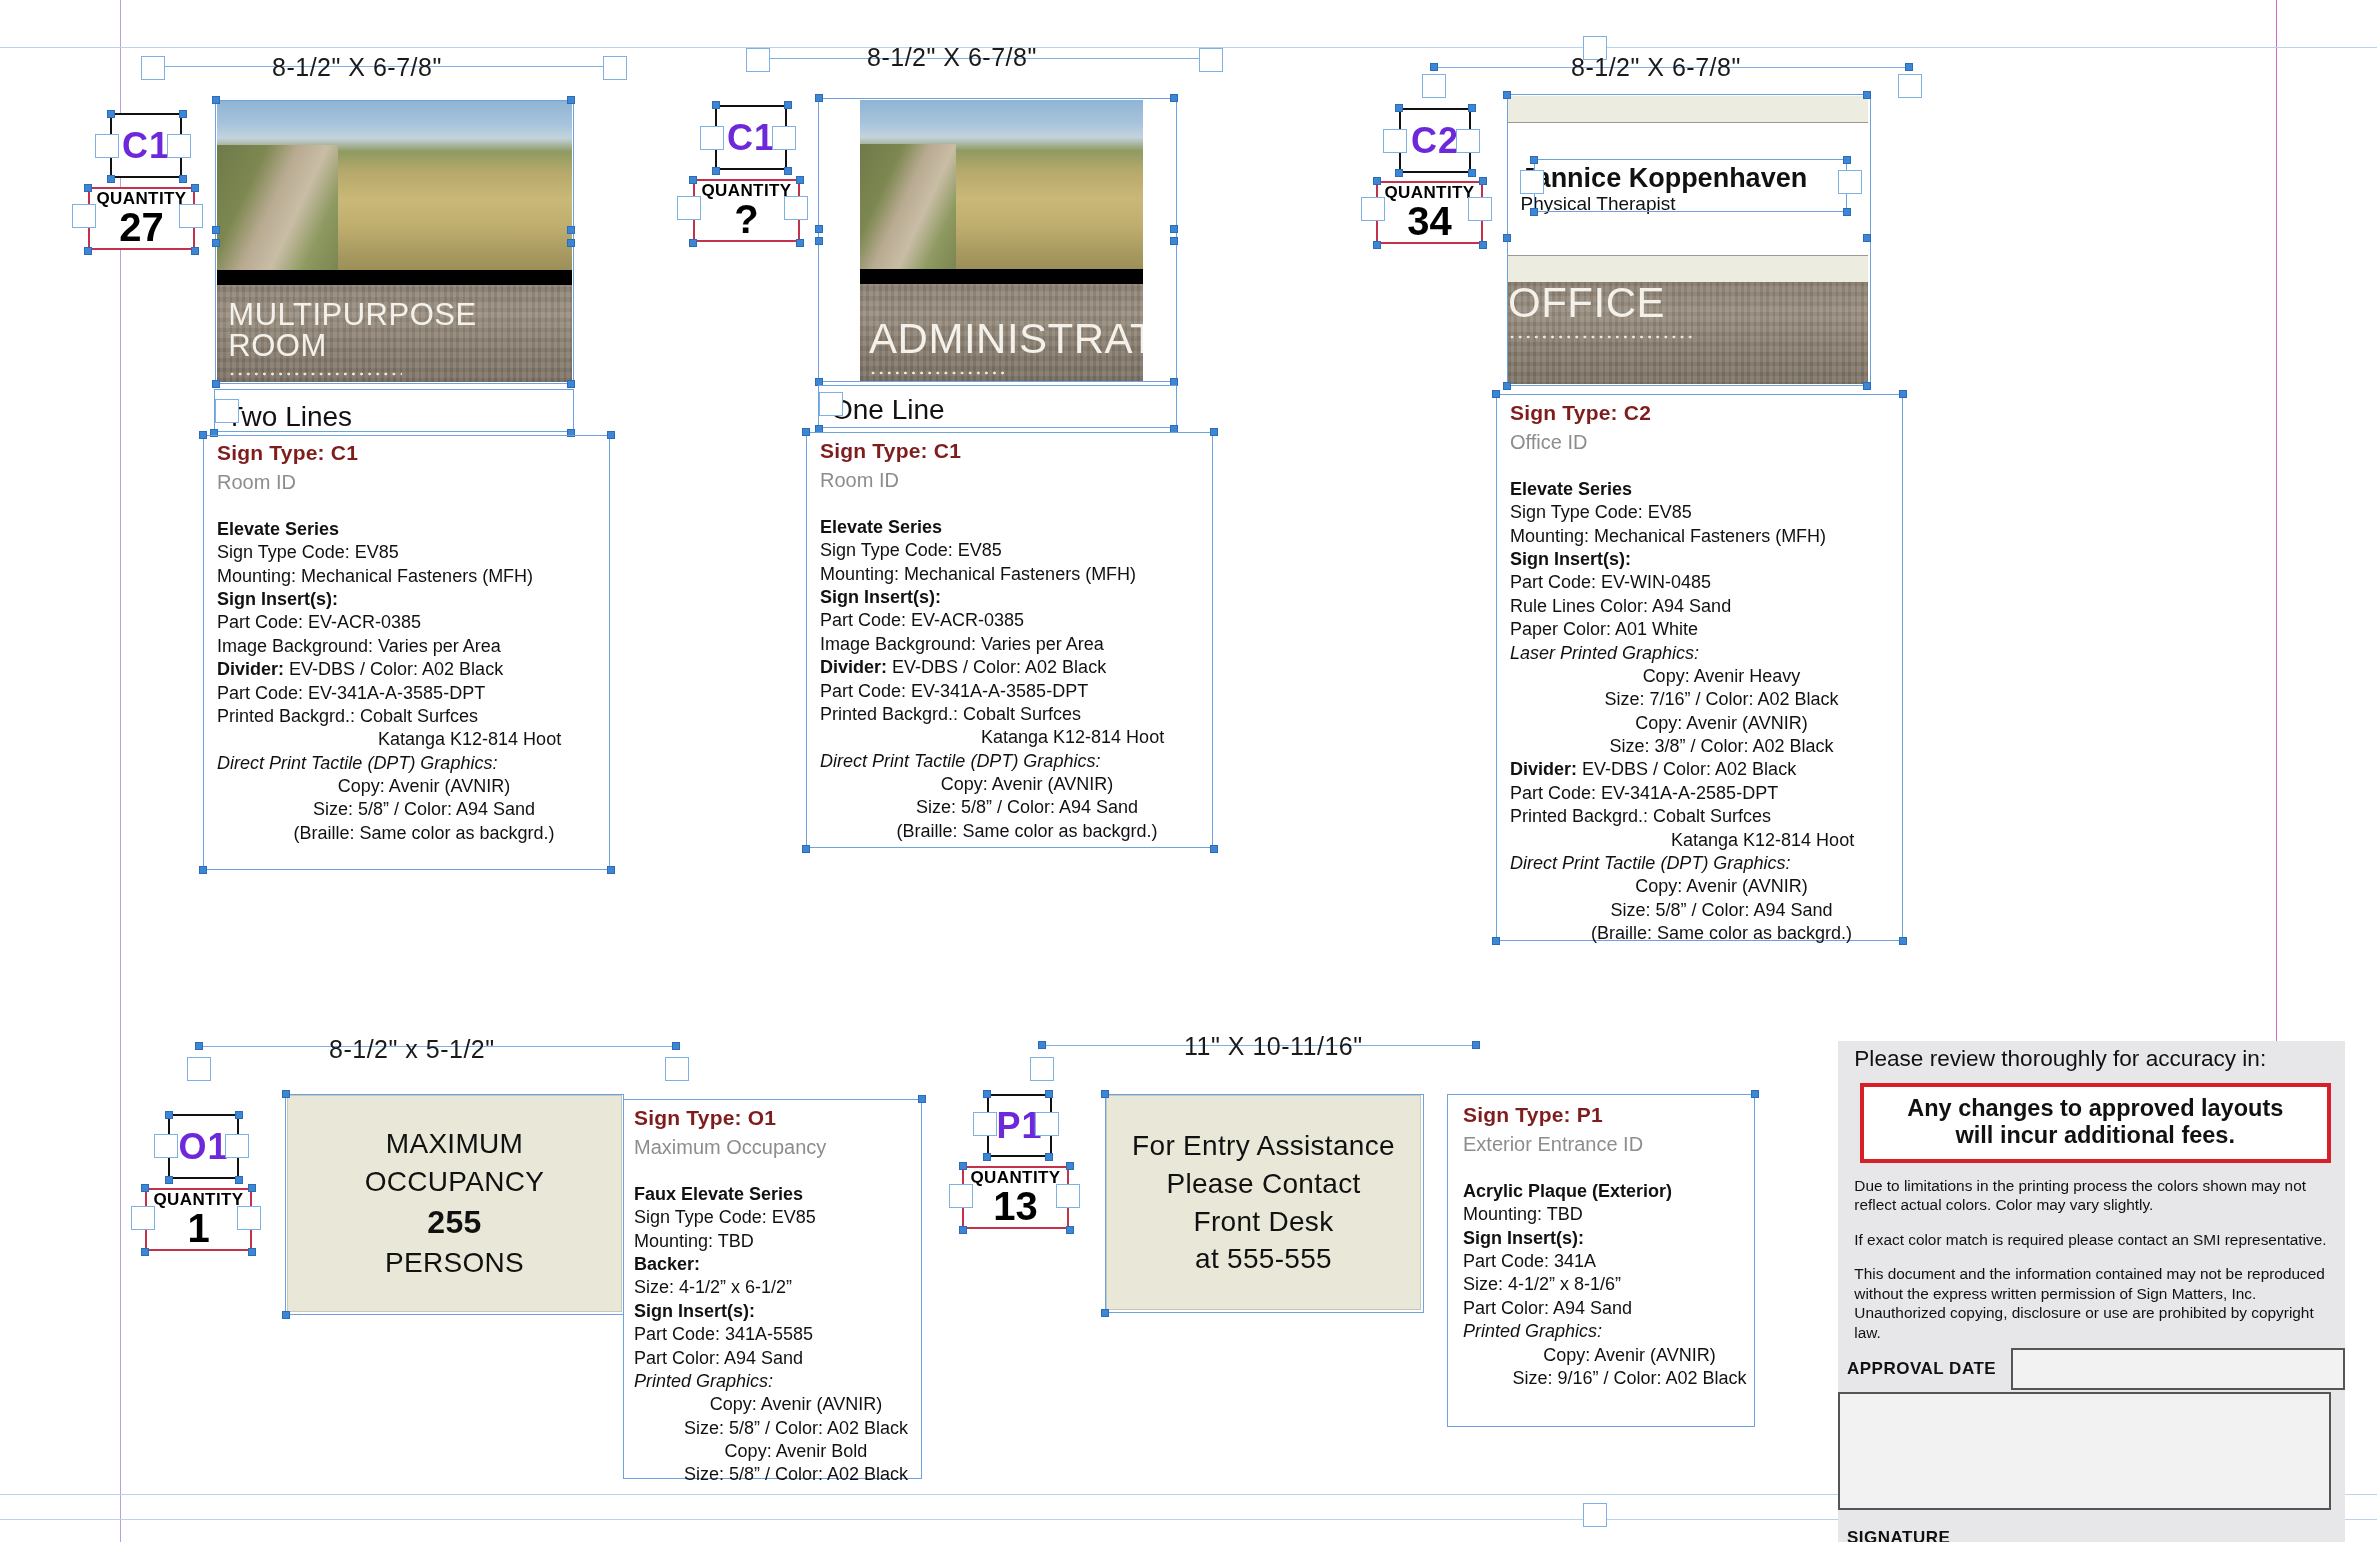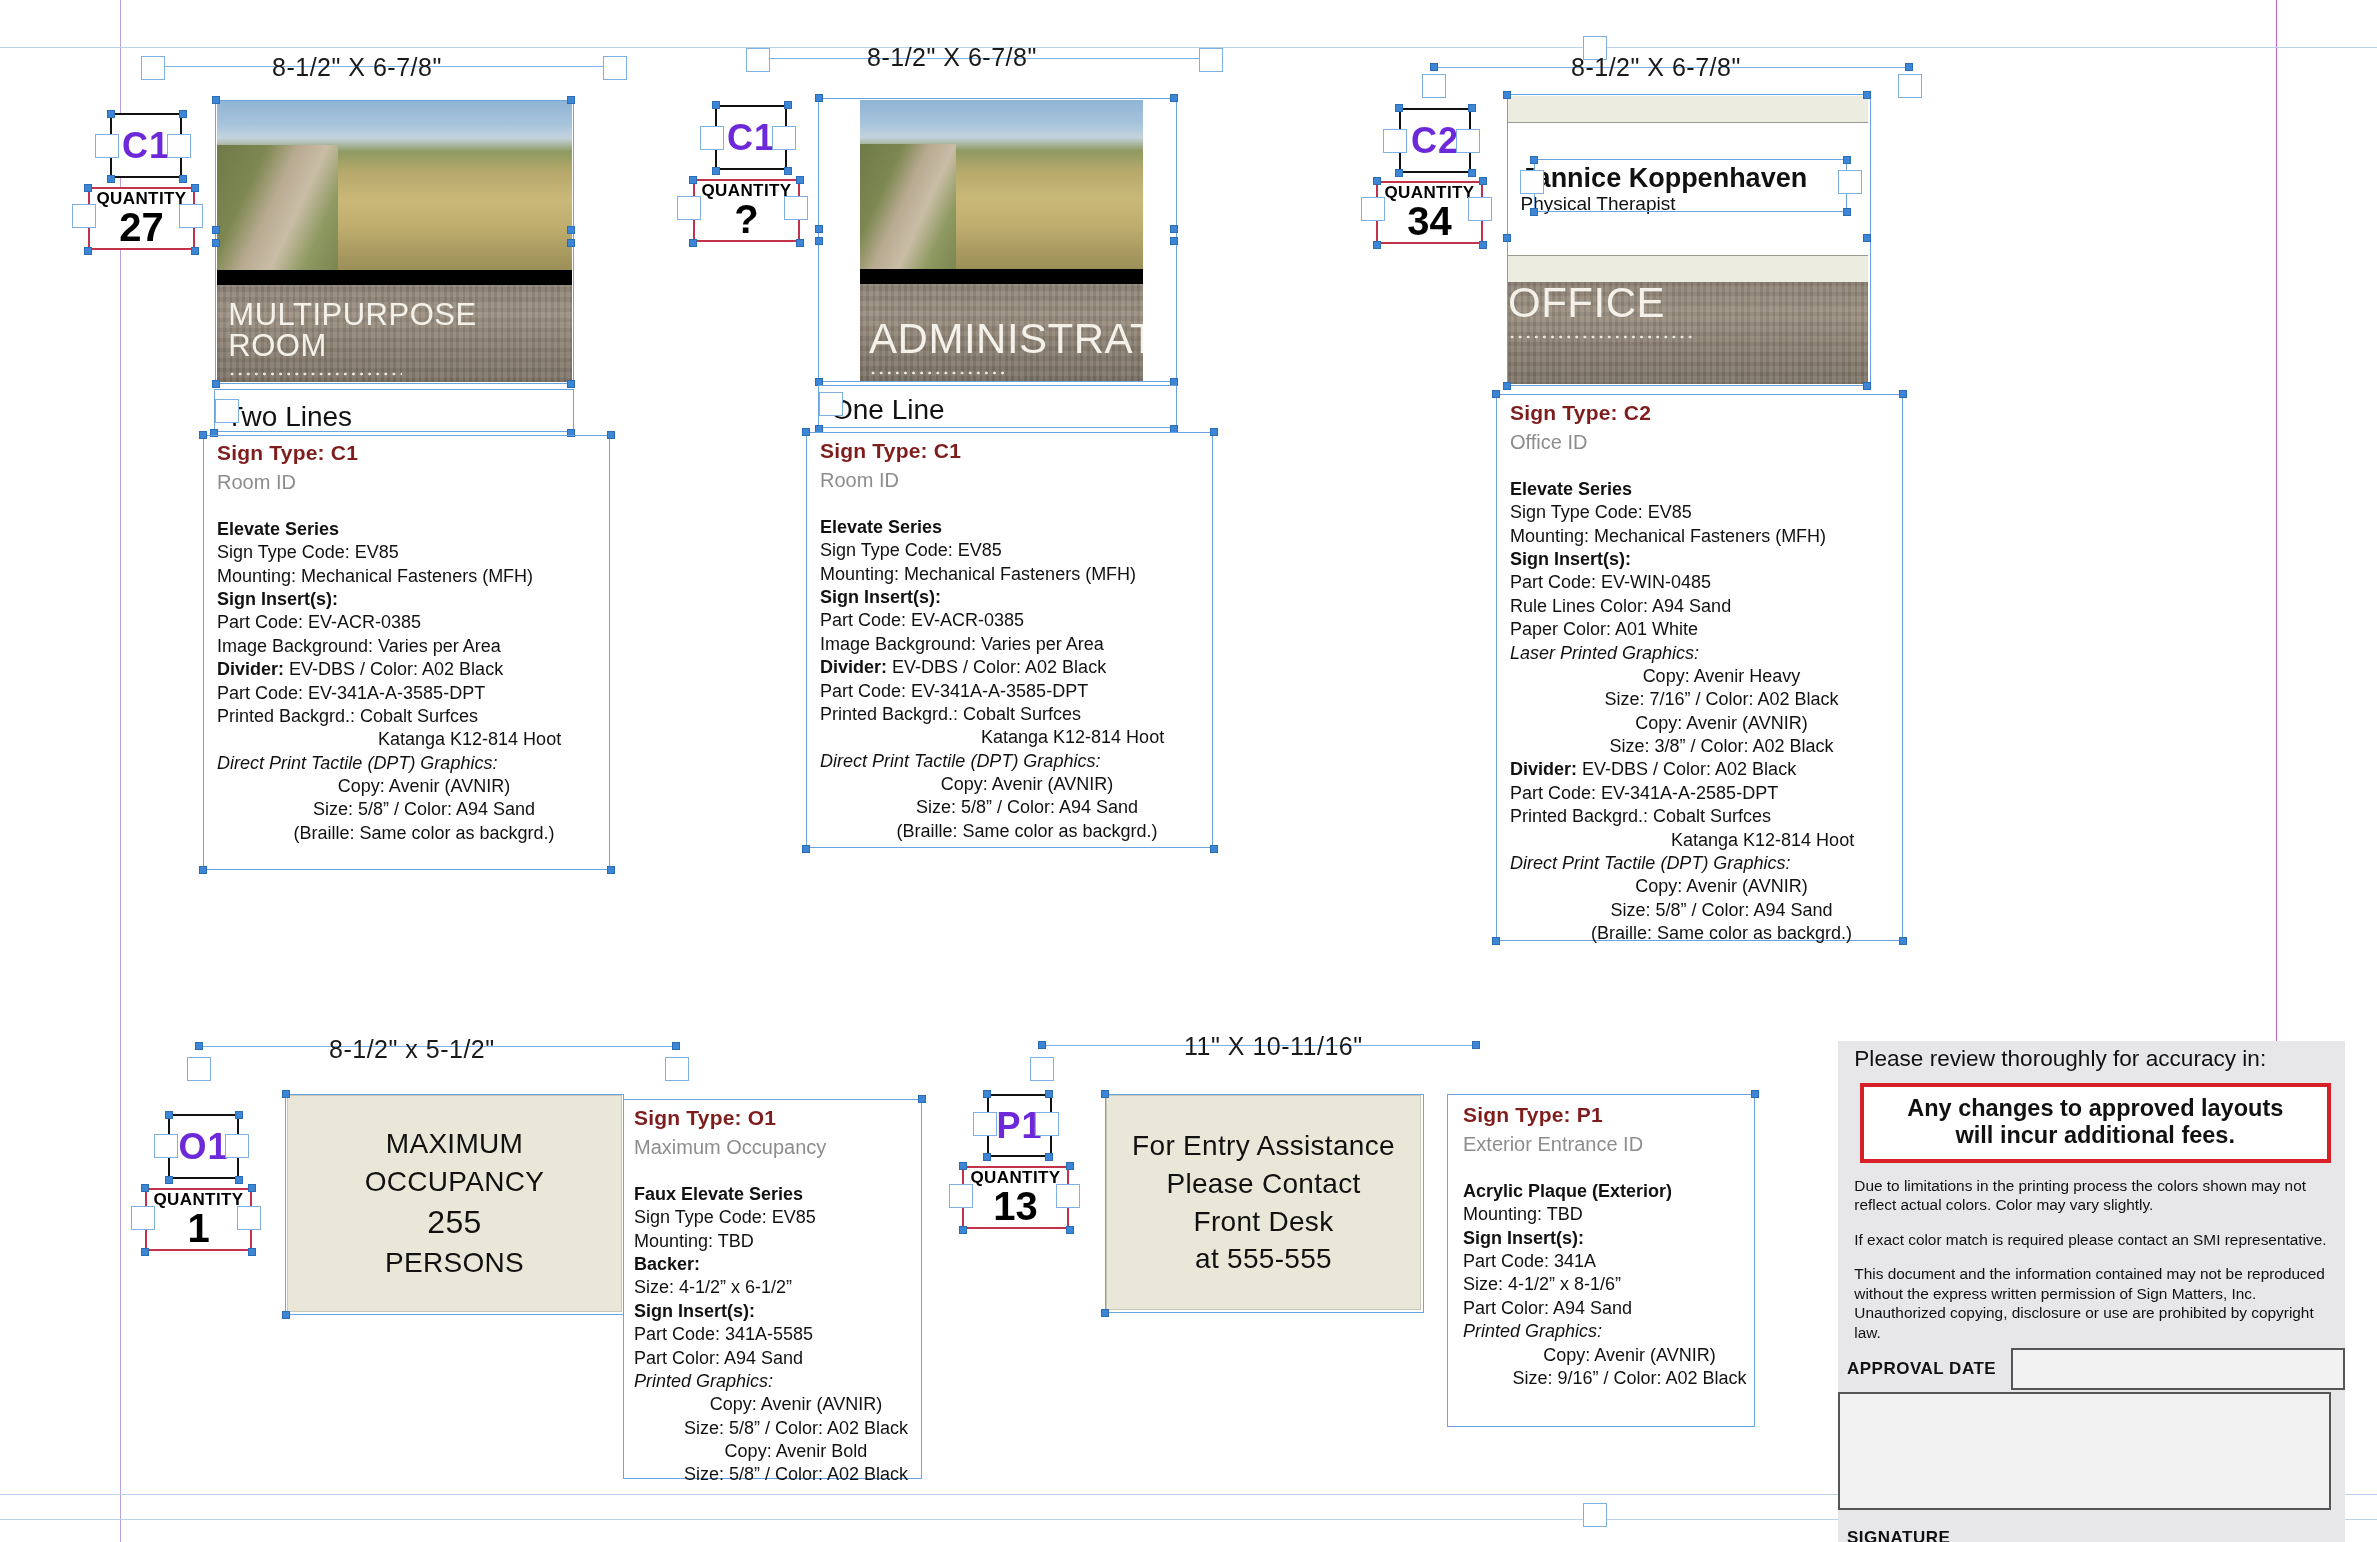--- a/index.html
+++ b/index.html
@@ -69,21 +69,21 @@
          repeating-linear-gradient(0deg, rgba(0,0,0,.05) 0 4.5px, rgba(255,255,255,.04) 4.5px 10px),
          linear-gradient(to bottom,#8d8275 0%,#9a8f80 30%,#8a7f71 62%,#7d7366 100%);}
   .win-name{position:absolute;left:3.5%;top:30%;font-size:27px;font-weight:bold;color:#111;white-space:nowrap;}
   .win-title{position:absolute;left:3.5%;top:53%;font-size:19px;color:#111;white-space:nowrap;}
 
   
   .plaque{position:absolute;box-sizing:border-box;background:#e9e8d8;
           border:0.9px solid #c9c8b8;display:flex;flex-direction:column;
           align-items:center;justify-content:center;}
   .plaque .pl{font-size:28px;color:#111;line-height:1.35;font-weight:300;letter-spacing:0.3px;}
-  .plaque .pl.b{font-weight:normal;font-size:32px;}
+  .plaque .pl.b{font-weight:bold;font-size:32px;}
 
   
   .spec{position:absolute;box-sizing:border-box;}
   .spec .st{font-size:21px;font-weight:bold;color:#7f1d1d;letter-spacing:0.2px;}
   .spec .sd{font-size:20px;color:#8d8d8d;margin-top:6.3px;}
   .spec .body{margin-top:23.5px;}
   .spec .ln{font-size:18px;color:#111;line-height:1.30;white-space:pre;}
   .spec .ln.b{font-weight:bold;}
   .spec .ln.i{font-style:italic;}
   .spec .ln.ind{padding-left:25px;text-align:center;}

